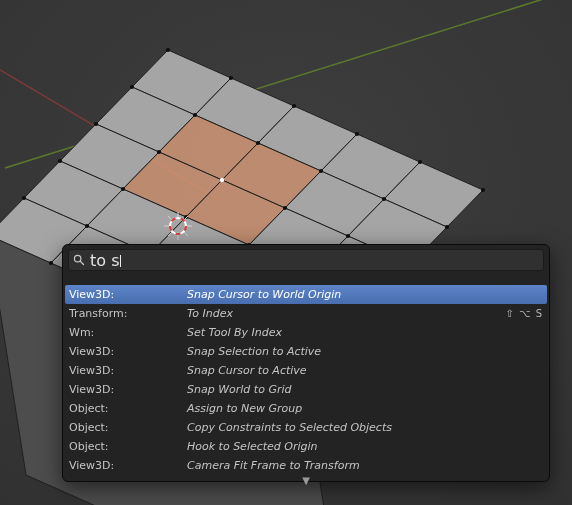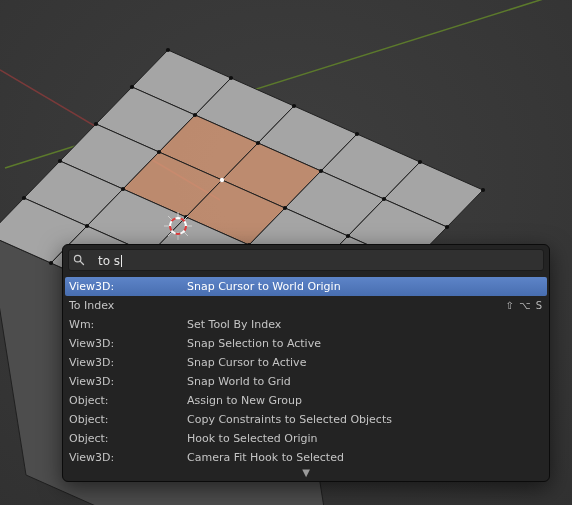--- a/index.html
+++ b/index.html
@@ -34,37 +34,37 @@
     flex: 1; background: transparent; border: none; outline: none;
     color: #cfcfcf; font-size: 12px; font-family: inherit;
     padding: 0; height: 18px;
   }
   .search-input::selection { background:#4C6FB3; color:#fff; }
   .caret {
     display:inline-block; width:1px; height:12px; background:#eaeaea;
     margin-left:1px; vertical-align:middle; animation: blink 1s step-end infinite;
   }
   @keyframes blink { 50% { opacity: 0; } }
-  .typed { color:#e2e2e2; font-size:12px; line-height:18px; display:inline-block;margin-left:8px; }
+  .typed { color:#e2e2e2; font-size:16px; line-height:18px; display:inline-block; }
 
   .results {
     position: relative;
-    margin: 6px 2px 0 2px;
+    margin: 14px 2px 0 2px;
   }
   .row {
     display: flex;
     align-items: center;
     height: 19px;
     font-size: 11px;
     color: #c4c4c4;
     padding: 0 4px;
     cursor: default;
   }
   .row .cat { width: 118px; flex: none; }
-  .row .lbl { flex: 1; }
+  .row .lbl { flex: 1; font-style: italic; }
   .row .sc  { flex: none; color:#b8b8b8; font-size:10px; letter-spacing:1px; }
   .row.sel {
     background: linear-gradient(#5d84c8, #486eb0);
     color: #ffffff;
     border-radius: 2px;
   }
   .more {
     text-align: center; color:#9a9a9a;
     font-size: 10px; line-height: 10px; margin-top: 1px;
   }
@@ -180,20 +180,21 @@
     </span>
     <input type="text" class="search-input" style="opacity: 0; width: 0px; height: 0px; position: absolute;" value="to s">
   </div>
 
   <div class="results" id="results">
       <div class="row sel">
         <span class="cat">View3D:</span>
         <span class="lbl">Snap Cursor to World Origin</span>
       </div>
       <div class="row">
+        <span class="cat">Transform:</span>
         <span class="lbl">To Index</span>
         <span class="sc">⇧ ⌥ S</span>
       </div>
       <div class="row">
         <span class="cat">Wm:</span>
         <span class="lbl">Set Tool By Index</span>
       </div>
       <div class="row">
         <span class="cat">View3D:</span>
         <span class="lbl">Snap Selection to Active</span>
@@ -213,20 +214,20 @@
       <div class="row">
         <span class="cat">Object:</span>
         <span class="lbl">Copy Constraints to Selected Objects</span>
       </div>
       <div class="row">
         <span class="cat">Object:</span>
         <span class="lbl">Hook to Selected Origin</span>
       </div>
       <div class="row">
         <span class="cat">View3D:</span>
-        <span class="lbl">Camera Fit Hook to Selected</span>
+        <span class="lbl">Camera Fit Frame to Transform</span>
       </div>
     </div>
 
   <div class="more">
     <span>▼</span>
   </div>
 </div>
 
 </body></html>

